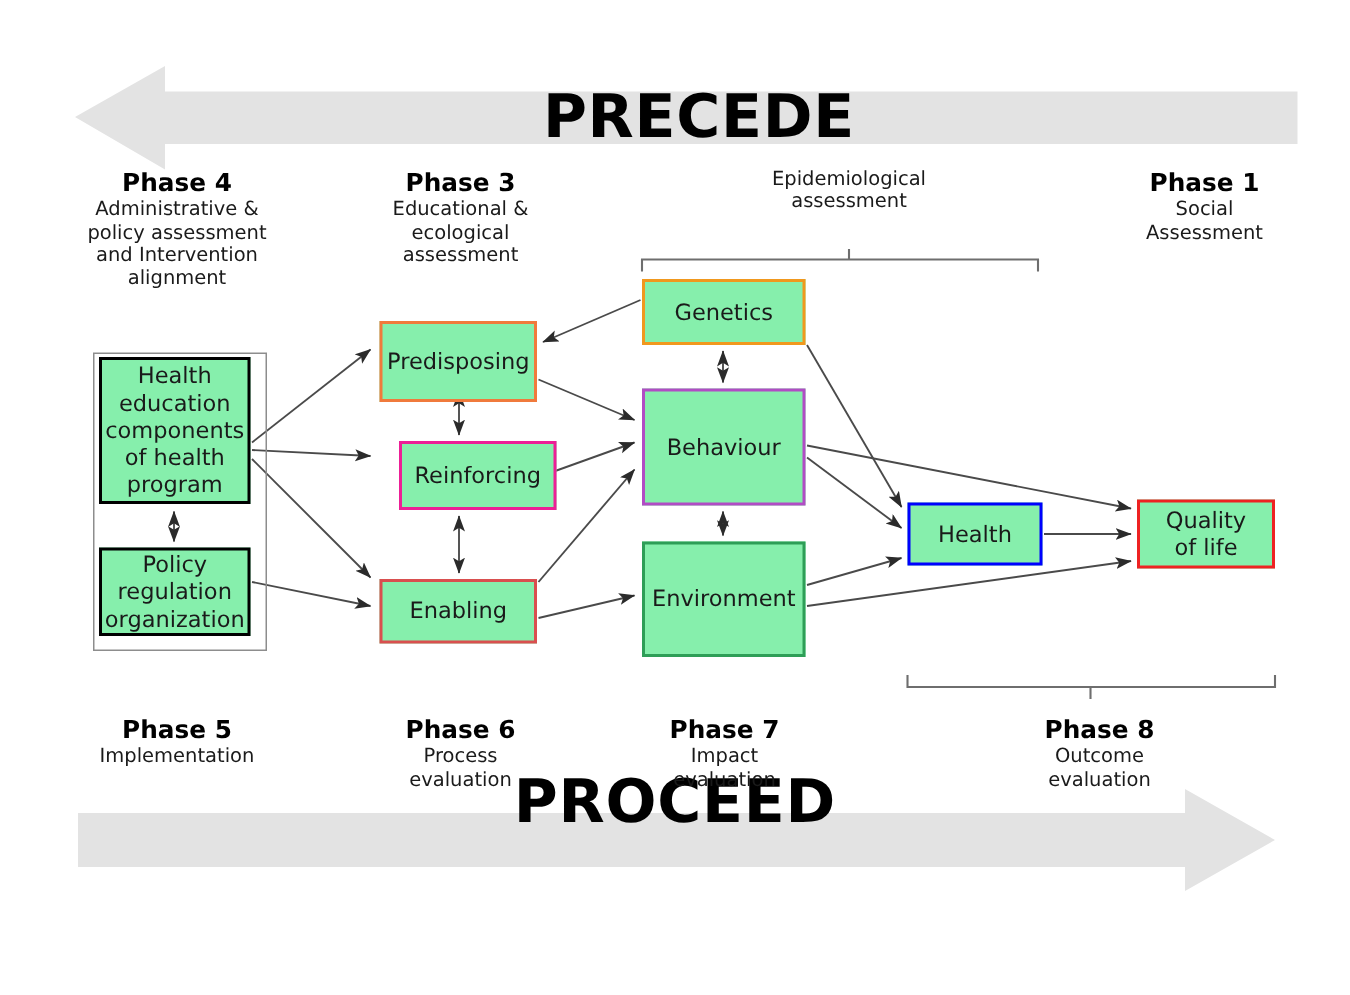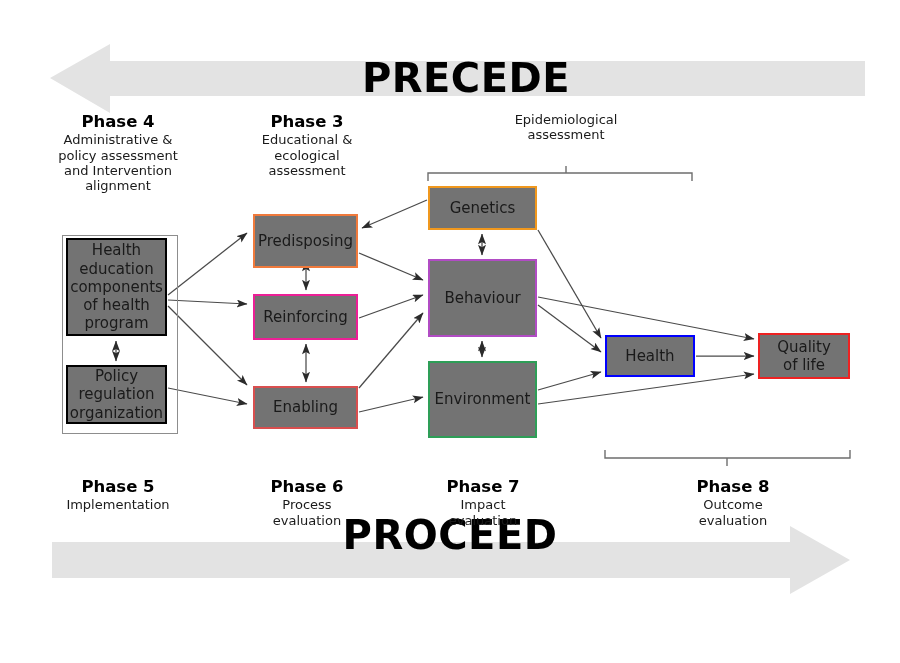--- a/index.html
+++ b/index.html
@@ -48,21 +48,21 @@
     display: block;
     font-size: 13px;
     font-weight: 400;
     color: #1a1a1a;
     white-space: pre-line;
   }
   
   .node {
     position: absolute;
     box-sizing: border-box;
-    background: #737373;
+    background: #86efac;
     display: flex;
     align-items: center;
     justify-content: center;
     text-align: center;
     font-size: 15px;
     color: #1a1a1a;
     line-height: 1.22;
     white-space: pre-line;
     border-style: solid;
   }
@@ -107,20 +107,25 @@
   <div class="phase" style="left:236px; top:112px; width:142px;">
     <span class="ph-title">Phase 3</span>
     <span class="ph-sub">Educational &amp;
 ecological
 assessment</span>
   </div>
   <div class="phase" style="left:488px; top:112px; width:156px;">
     <span class="ph-sub">Epidemiological
 assessment</span>
   </div>
+  <div class="phase" style="left:728px; top:112px; width:150px;">
+    <span class="ph-title">Phase 1</span>
+    <span class="ph-sub">Social
+Assessment</span>
+  </div>
 
   <div class="phase" style="left:40px; top:477px; width:156px;">
     <span class="ph-title">Phase 5</span>
     <span class="ph-sub">Implementation</span>
   </div>
   <div class="phase" style="left:236px; top:477px; width:142px;">
     <span class="ph-title">Phase 6</span>
     <span class="ph-sub">Process
 evaluation</span>
   </div>
@@ -206,21 +211,21 @@
 components
 of health
 program</div>
 
   <div class="node" style="left:66px; top:365px; width:101px; height:59px; border-width:2.5px; border-color:#000000;">Policy
 regulation
 organization</div>
 
   <div class="node" style="left:253px; top:214px; width:105px; height:54px; border-width:2px; border-color:#f07a3c;">Predisposing</div>
 
-  <div class="node" style="left:253px; top:294px; width:105px; height:46px; border-width:2px; border-color:#ec1f96;">Reinforcing</div>
+  <div class="node" style="left:266px; top:294px; width:105px; height:46px; border-width:2px; border-color:#ec1f96;">Reinforcing</div>
 
   <div class="node" style="left:253px; top:386px; width:105px; height:43px; border-width:2px; border-color:#d94f4f;">Enabling</div>
 
   <div class="node" style="left:428px; top:186px; width:109px; height:44px; border-width:2px; border-color:#f0981e;">Genetics</div>
 
   <div class="node" style="left:428px; top:361px; width:109px; height:77px; border-width:2px; border-color:#2e9e57;">Environment</div>
 
   <div class="node" style="left:428px; top:259px; width:109px; height:78px; border-width:2px; border-color:#b14cc4;">Behaviour</div>
 
   <div class="node" style="left:605px; top:335px; width:90px; height:42px; border-width:2px; border-color:#0000ff;">Health</div>

